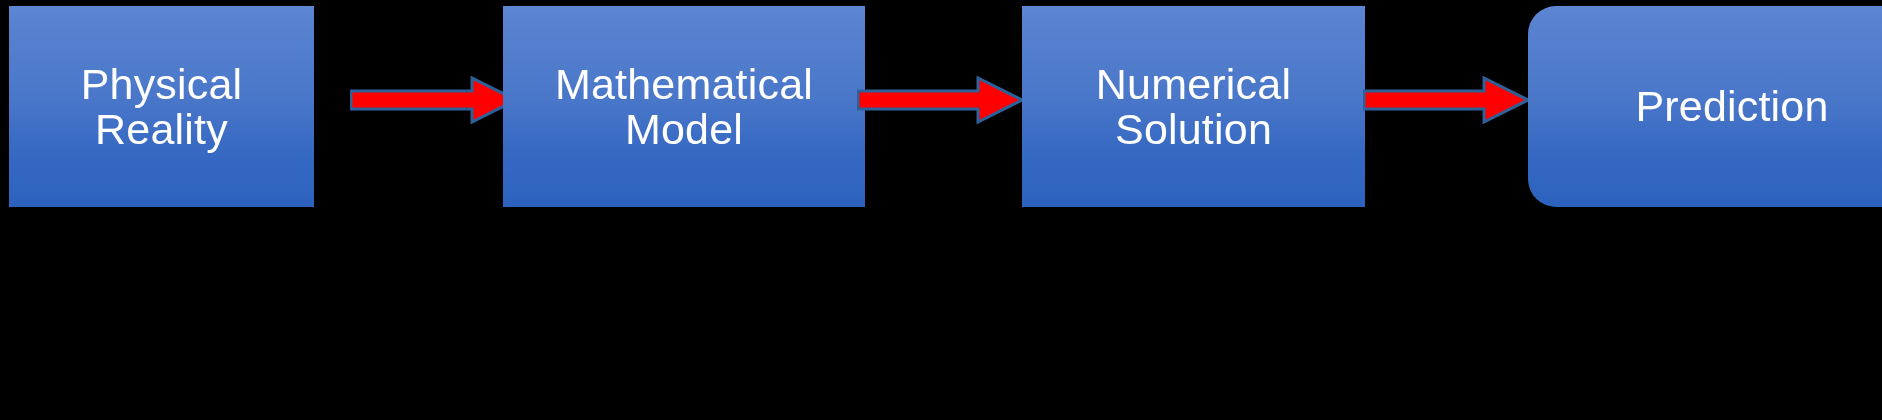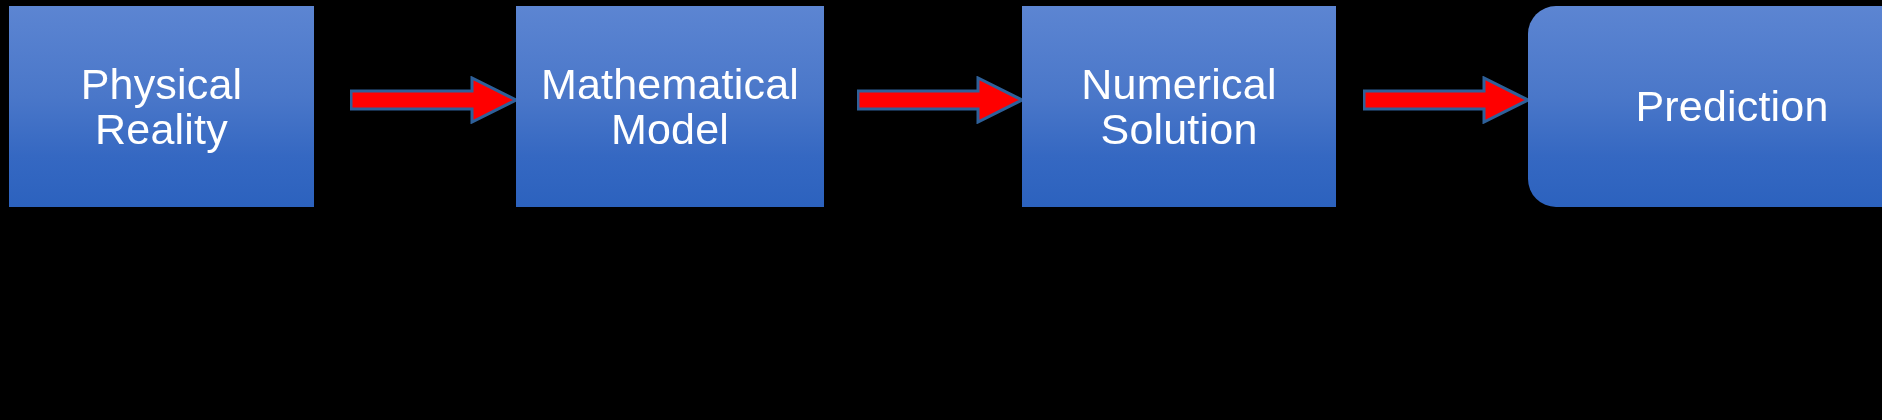--- a/index.html
+++ b/index.html
@@ -31,22 +31,22 @@
   .flow-box-label {
     color: #ffffff;
     font-size: 43px;
     line-height: 1.03;
     font-weight: 400;
     letter-spacing: 0.2px;
     padding: 0 10px;
     white-space: pre-line;
   }
   .box-1 { left: 9px;    width: 305px; }
-  .box-2 { left: 516px;  width: 308px; }
-  .box-3 { left: 1022px; width: 314px; }
+  .box-2 { left: 503px;  width: 362px; }
+  .box-3 { left: 1022px; width: 343px; }
   .box-4 { left: 1528px; width: 408px; border-radius: 28px; }
 
   .flow-arrow {
     position: absolute;
     top: 76px;
     height: 48px;
   }
   .flow-arrow svg {
     display: block;
     width: 100%;

